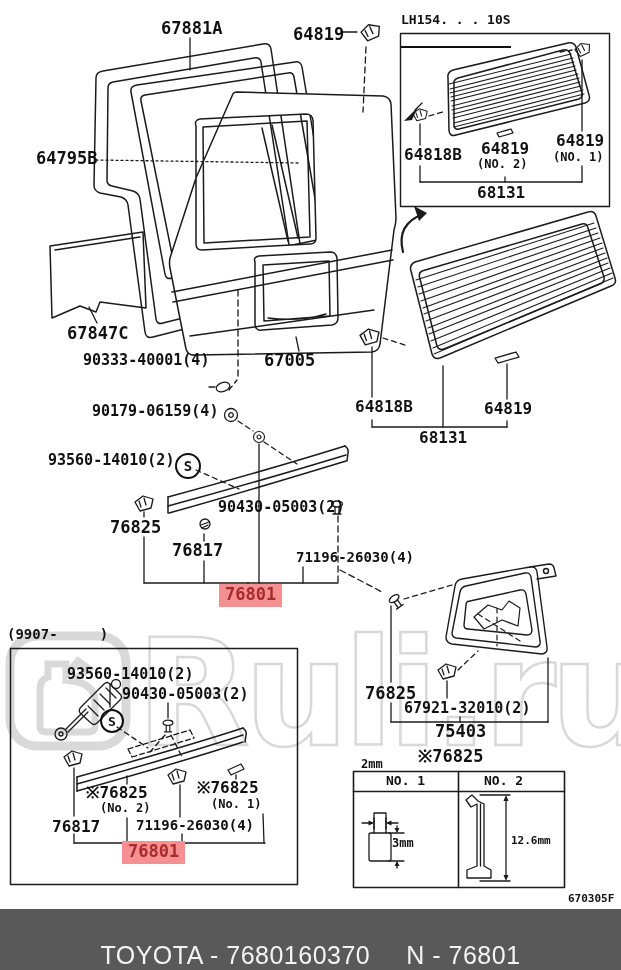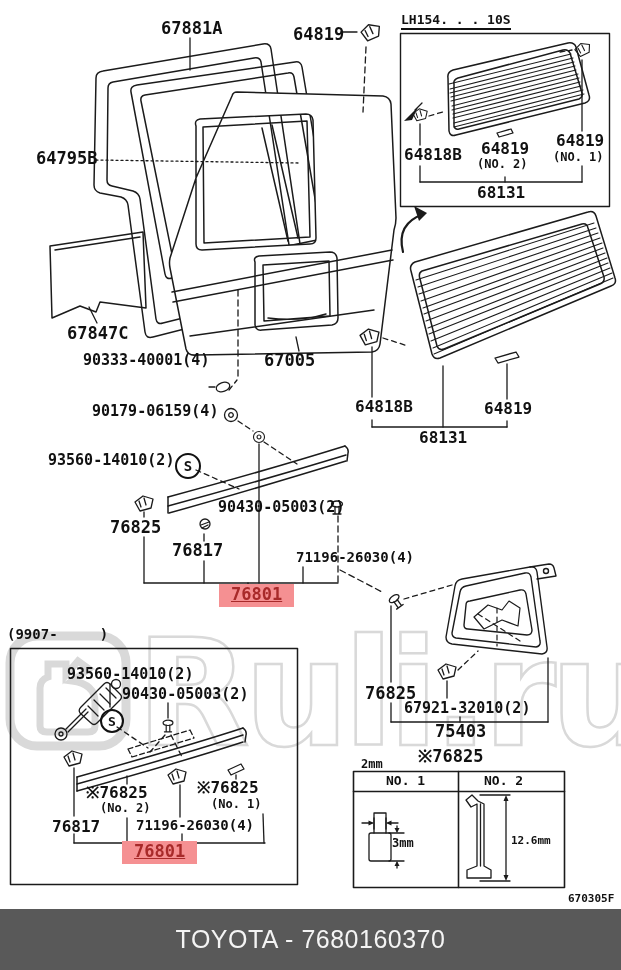--- a/index.html
+++ b/index.html
@@ -6,27 +6,27 @@
     --hl-bg:#f59092; --hl-tx:#a82a2a; --footer-bg:#595959; --line:#1b1b1b; --wm:#d9d9d9;
   }
   html,body{margin:0;padding:0;background:#fff;}
   .canvas{position:relative;width:621px;height:970px;background:#fff;overflow:hidden;
           font-family:"DejaVu Sans Mono",monospace;}
   svg.art{position:absolute;left:0;top:0;}
   .lbl{position:absolute;font:bold 15px/1.1 "DejaVu Sans Mono",monospace;color:#111;
        white-space:pre;z-index:5;}
   .s17{font-size:17px}.s16{font-size:16px}.s15{font-size:15px}.s14{font-size:14px}
   .s13{font-size:13px}.s12{font-size:12px}.s11{font-size:11px}
-  .underline{border-bottom:2px solid #111;padding-bottom:1px;}
-  .hl{background:var(--hl-bg);color:var(--hl-tx);padding:1px 12px 3px;font-size:17px;z-index:6;text-decoration:underline;}
+  .underline{border-bottom:2px solid #111;padding-bottom:19px;}
+  .hl{background:var(--hl-bg);color:var(--hl-tx);padding:1px 6px 3px;font-size:17px;z-index:6;}
   .scircle{position:absolute;border:2px solid #111;border-radius:50%;display:flex;
            align-items:center;justify-content:center;color:#111;z-index:5;
            font:bold 14px "DejaVu Sans Mono",monospace;background:transparent;}
   .footer{position:absolute;left:0;top:909px;width:621px;height:61px;background:var(--footer-bg);
-          display:flex;align-items:center;justify-content:center;gap:36px;z-index:7;}
+          display:flex;align-items:flex-end;justify-content:center;gap:36px;z-index:7;}
   .footer span{font-family:"Liberation Sans",sans-serif;font-size:25px;color:#f4f4f4;
                letter-spacing:.5px;}
 </style>
 </head>
 <body>
 
 <div class="canvas">
 
 <svg class="art" width="621" height="908" viewBox="0 0 621 908">
   <defs>
@@ -294,15 +294,16 @@
 <div class="lbl s13" style="left:386px;top:774px">NO. 1</div>
 <div class="lbl s13" style="left:484px;top:774px">NO. 2</div>
 <div class="lbl s12" style="left:361px;top:758px">2mm</div>
 <div class="lbl s12" style="left:392px;top:837px">3mm</div>
 <div class="lbl s11" style="left:511px;top:835px">12.6mm</div>
 
 <div class="lbl s11" style="left:568px;top:893px">670305F</div>
 
 <div class="footer">
   <span>TOYOTA - 7680160370</span>
+  <span>N - 76801</span>
 </div>
 
 </div>
 
 </body></html>

